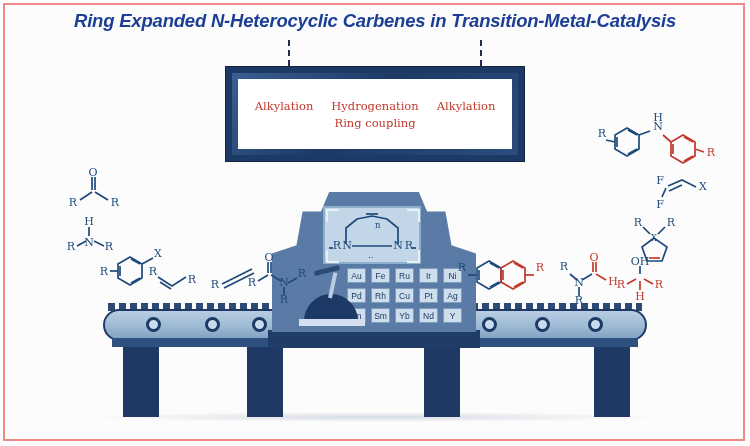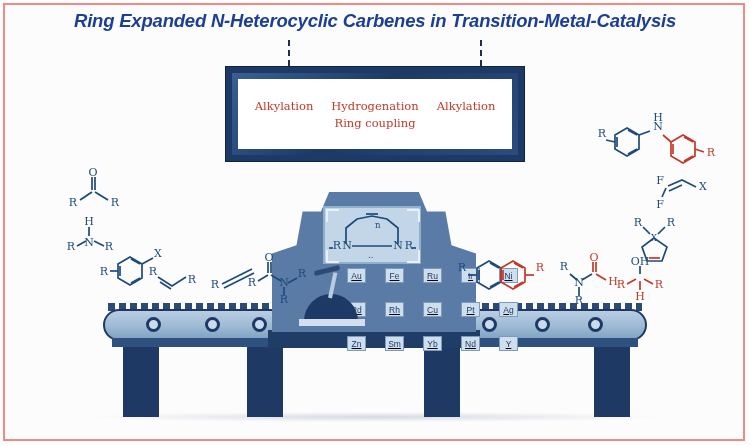--- a/index.html
+++ b/index.html
@@ -96,21 +96,21 @@
   }
   .screen-corner{position:absolute;width:11px;height:11px;border:2px solid #e7eff7;}
   #sc-tl{left:326px;top:209px;border-right:0;border-bottom:0;}
   #sc-tr{left:407px;top:209px;border-left:0;border-bottom:0;}
   #sc-bl{left:326px;top:250px;border-right:0;border-top:0;}
   #sc-br{left:407px;top:250px;border-left:0;border-top:0;}
 
   
   #grid{
     position:absolute;left:347px;top:268px;
-    display:grid;grid-template-columns:repeat(5,19px);grid-auto-rows:15px;gap:19px;text-decoration:underline;
+    display:grid;grid-template-columns:repeat(5,19px);grid-auto-rows:15px;gap:5px;
   }
   .cell{
     background:#cfdeec;border:1px solid #7d9cbb;box-sizing:border-box;
     font-size:8.5px;color:#1d3a66;display:flex;align-items:center;justify-content:center;
     font-family:"Liberation Sans", sans-serif;
   }
   
   #lever-dome{
     position:absolute;left:304px;top:294px;width:54px;height:27px;
     background:#1d3a66;border-radius:27px 27px 0 0;

